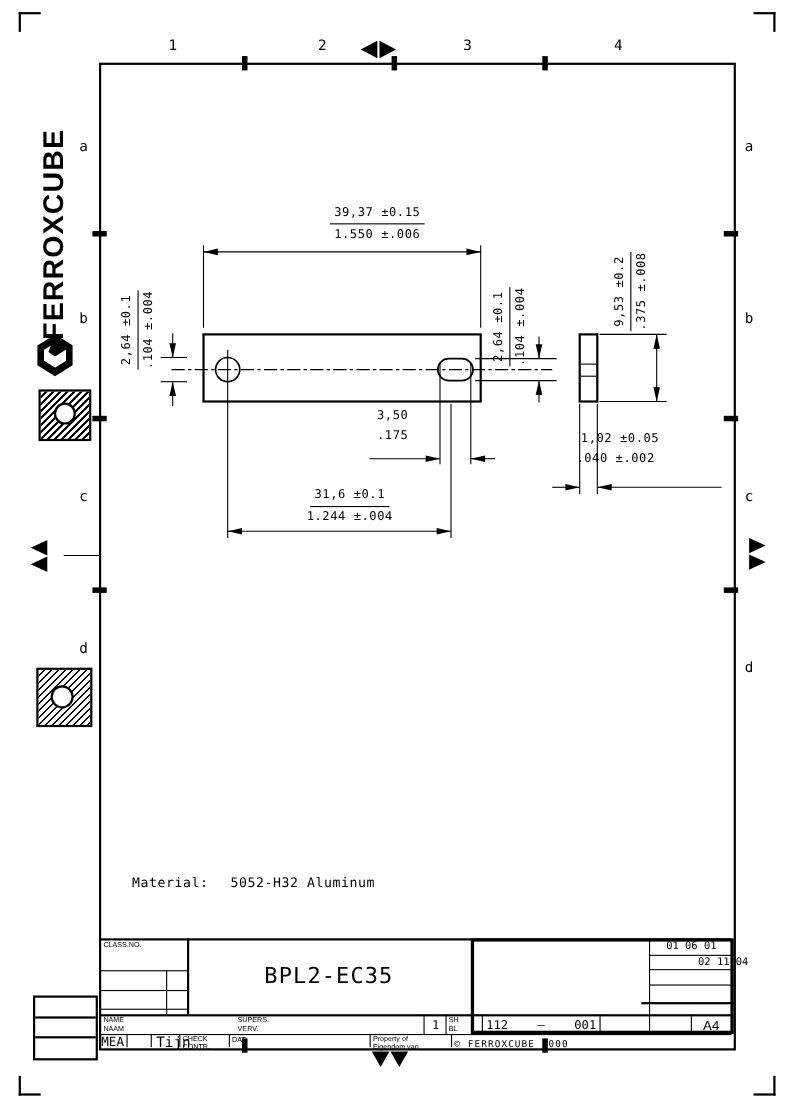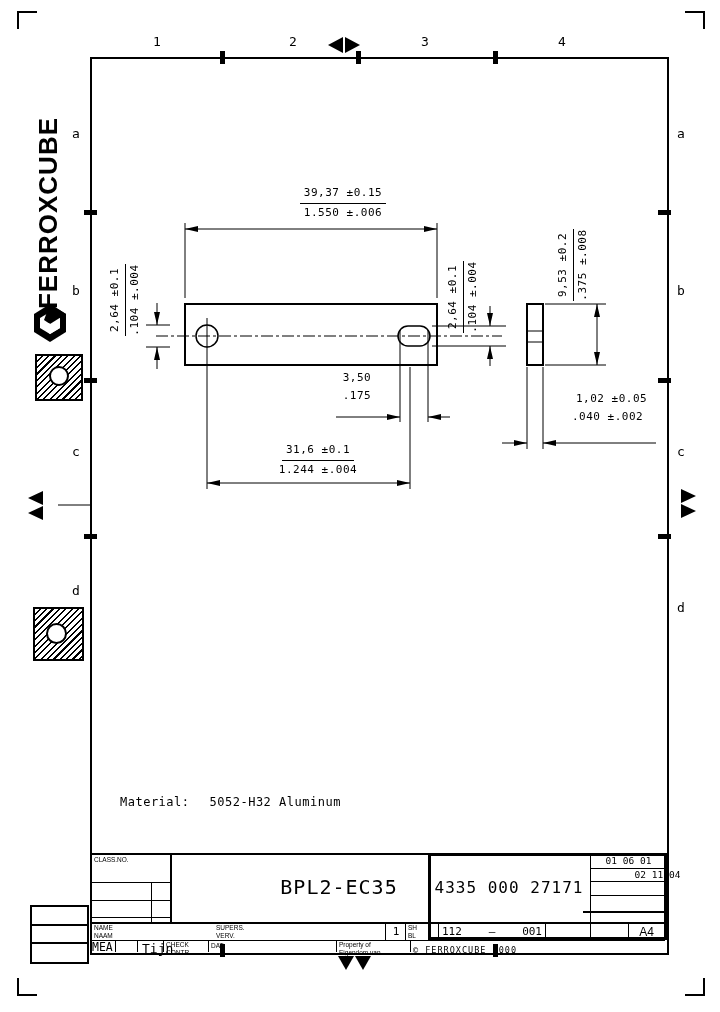--- a/index.html
+++ b/index.html
@@ -40,21 +40,21 @@
   .dim.nobar .m{border-bottom:none;padding-bottom:0;}
   .dim.rot{transform:rotate(-90deg);}
   .dim.left{text-align:left;}
   
   .note{font-size:12px;letter-spacing:0.5px;}
   .note .lab{margin-right:20px;}
   
   .tb{left:90px;top:853px;width:575px;height:99px;}
   .hl,.vl{position:absolute;background:#000;}
   .lbl{font-family:"Liberation Sans",sans-serif;font-size:6.5px;line-height:1.2;white-space:nowrap;}
-  .big{font-size:20px;letter-spacing:1px;padding-left:40px;}
+  .big{font-size:20px;letter-spacing:1px;}
   .pn{font-size:16px;letter-spacing:1px;}
   .thickbox{border:3px solid #000;}
   .a4{font-family:"Liberation Sans",sans-serif;font-weight:normal;font-size:12px;}
   .dates{font-size:9.5px;text-align:center;}
   svg{position:absolute;left:0;top:0;}
 </style>
 </head>
 <body>
 
 <div class="abs corner c-tl"></div>
@@ -183,21 +183,21 @@
   <span class="i">.375 ±.008</span>
 </div>
 <div class="abs dim nobar" style="left:317px;top:370px;width:80px;">
   <span class="m">3,50</span>
   <span class="i">.175</span>
 </div>
 <div class="abs dim" style="left:256px;top:442px;width:124px;">
   <span class="m">31,6 ±0.1</span>
   <span class="i">1.244 ±.004</span>
 </div>
-<div class="abs dim nobar left" style="left:572px;top:391px;width:110px;">
+<div class="abs dim nobar left" style="left:524px;top:391px;width:110px;">
   <span class="m">1,02 ±0.05</span>
   <span class="i">.040 ±.002</span>
 </div>
 
 <div class="abs note" style="left:120px;top:795px;">
   <span class="lab">Material:</span><span>5052-H32 Aluminum</span>
 </div>
 
 <div class="abs tb">
 
@@ -224,21 +224,20 @@
 
   <div class="abs thickbox" style="left:338px;top:0;width:239px;height:87px;box-sizing:border-box;"></div>
   <div class="vl" style="left:500px;top:0;width:1px;height:87px;"></div>
   <div class="hl" style="left:500px;top:15px;width:77px;height:1px;"></div>
   <div class="hl" style="left:500px;top:28px;width:77px;height:1px;"></div>
   <div class="hl" style="left:500px;top:42px;width:77px;height:1px;"></div>
   <div class="hl" style="left:493px;top:58px;width:84px;height:2px;"></div>
 
   <div class="abs lbl" style="left:4px;top:3px;">CLASS.NO.</div>
   <div class="abs big" style="left:80px;top:22px;width:258px;text-align:center;">BPL2-EC35</div>
-  <div class="abs pn" style="left:338px;top:25px;width:162px;text-align:center;">4335 000 27171</div>
   <div class="abs dates" style="left:500px;top:2px;width:77px;">01 06 01</div>
   <div class="abs dates" style="left:529px;top:16px;width:77px;">02 11 04</div>
   <div class="abs lbl" style="left:4px;top:71px;">
     <span>NAME</span><br><span>NAAM</span>
   </div>
   <div class="abs" style="left:52px;top:71px;font-size:13px;margin-top:17px;">Tijn</div>
   <div class="abs lbl" style="left:126px;top:71px;">
     <span>SUPERS.</span><br><span>VERV.</span>
   </div>
   <div class="abs" style="left:297px;top:72px;width:18px;text-align:center;font-size:11px;">1</div>

